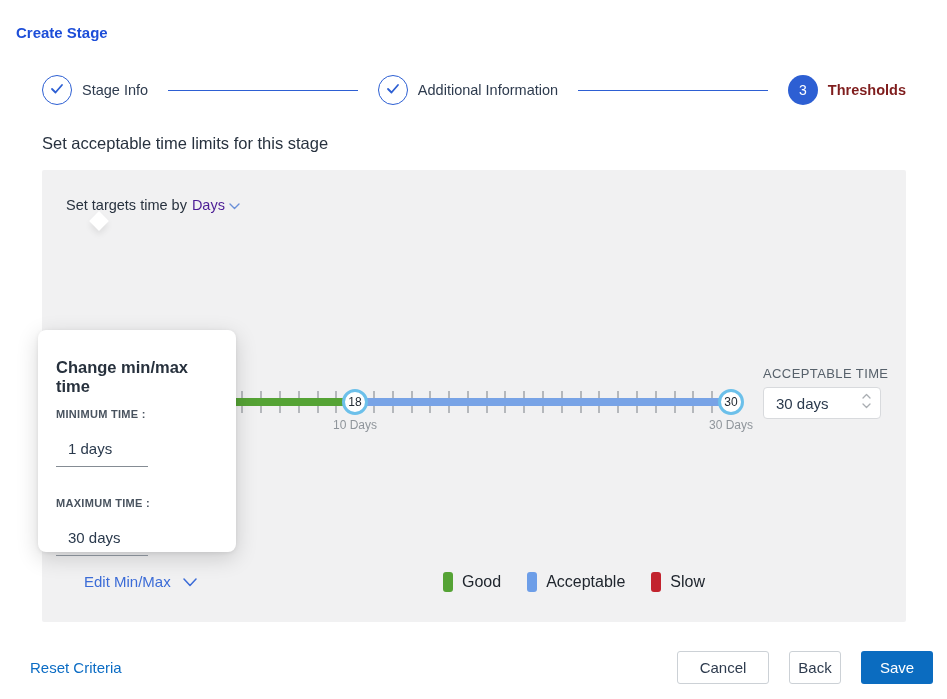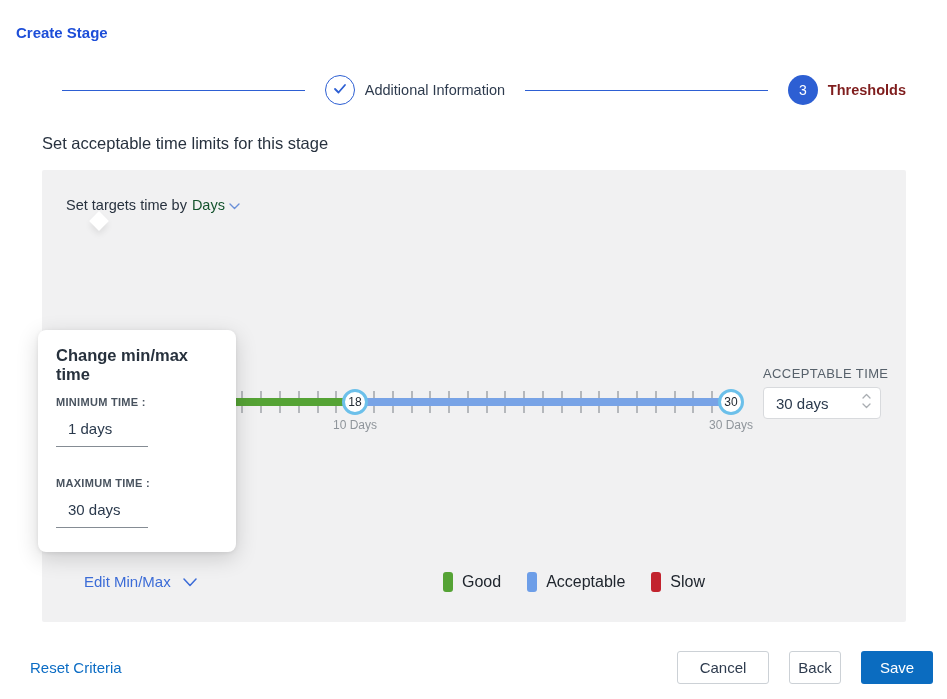--- a/index.html
+++ b/index.html
@@ -22,21 +22,21 @@
   .connector { flex:1 1 auto; height:0; border-top:1.5px solid #2d5fd3; margin:0 20px; }
 
   
   .section-heading { position:absolute; left:42px; top:134px; font-size:16.5px; color:#28323f; }
 
   
   .panel { position:absolute; left:42px; top:170px; width:864px; height:452px;
            background:#f1f1f2; border-radius:2px; }
   .target-row { position:absolute; left:24px; top:27px; font-size:14.5px; color:#28323f;
                 display:flex; align-items:center; gap:5px; }
-  .days-link { color:#14532d; cursor:pointer; display:flex; align-items:flex-start; gap:4px; }
+  .days-link { color:#4c1d95; cursor:pointer; display:flex; align-items:flex-start; gap:4px; }
 
   
   .slider-ticks { position:absolute; left:144px; top:221px; width:545px; height:22px; }
   .tick { position:absolute; top:0; width:2px; height:22px; background:#b5b8bc; }
   .slider-track { position:absolute; left:144px; top:228px; width:549px; height:8px;
                   background:#78a3e6; border-radius:4px; }
   .slider-track .good-seg { position:absolute; left:0; top:0; width:169px; height:8px;
                             background:#55a335; border-radius:4px 0 0 4px; }
   .handle { position:absolute; width:26px; height:26px; border-radius:50%;
             background:#ffffff; border:3px solid #6cc0ea; display:flex; align-items:center;
@@ -66,48 +66,58 @@
                  gap:12px; color:#3c6cd7; font-size:15px; cursor:pointer; }
   .legend { position:absolute; left:401px; top:402px; display:flex; align-items:center; gap:26px; }
   .legend-item { display:flex; align-items:center; gap:9px; }
   .legend-swatch { width:10px; height:20px; border-radius:3px; }
   .legend-label { font-size:16px; color:#20262e; font-weight:500; }
 
   
   .popover { position:absolute; left:38px; top:330px; width:198px; height:222px;
              background:#ffffff; border-radius:8px; z-index:10;
              box-shadow:0 6px 22px rgba(0,0,0,0.16), 0 1px 4px rgba(0,0,0,0.08);
-             padding:16px 18px; }
+             padding:28px 18px; }
   .popover-arrow { position:absolute; left:92px; top:214px; width:14px; height:14px;
                    background:#ffffff; transform:rotate(45deg); z-index:9;
                    box-shadow:3px 3px 6px rgba(0,0,0,0.08); }
   .popover-title { font-size:16.5px; font-weight:700; color:#27313d; }
   .field-label { font-size:11px; font-weight:700; color:#49535f; letter-spacing:0.3px;
                  margin-top:12px; }
   .field-label.second { margin-top:30px; }
   .field-input { display:block; width:92px; border:none; border-bottom:1px solid #858c94;
                  outline:none; background:transparent; font-family:"Liberation Sans", sans-serif;
-                 font-size:15px; color:#2b3a4d; padding:8px 0 9px 12px; margin-top:4px; }
+                 font-size:15px; color:#2b3a4d; padding:8px 0 9px 12px; margin-top:12px; }
 
   
   .reset-link { position:absolute; left:30px; top:659px; font-size:15px; color:#0b6cc4; cursor:pointer; }
   .footer-buttons { position:absolute; right:14px; top:651px; display:flex; gap:20px; }
   .btn { height:33px; border-radius:3px; font-family:"Liberation Sans", sans-serif;
          font-size:15px; display:flex; align-items:center; justify-content:center; cursor:pointer; }
   .btn.secondary { background:#ffffff; border:1px solid #ccd1d6; color:#2e3b4e; }
   .btn.cancel { width:92px; }
   .btn.back { width:52px; }
   .btn.primary { width:72px; background:#0b6cc0; border:none; color:#ffffff; }
 </style>
 </head>
 <body>
 
 <div class="page-title">Create Stage</div>
 
 <div class="stepper">
+  <div class="step">
+    <div class="step-circle outline">
+      <span>
+        <svg width="14" height="12" viewBox="0 0 14 12">
+            <polyline points="2,6 5.5,9.5 12,2" fill="none" stroke="#2d5fd3" stroke-width="1.8" stroke-linecap="round" stroke-linejoin="round"></polyline>
+          </svg>
+      </span>
+    </div>
+    <span class="step-label">Stage Info</span>
+  </div>
   <div class="connector"></div>
   <div class="step">
     <div class="step-circle outline">
       <span>
         <svg width="14" height="12" viewBox="0 0 14 12">
             <polyline points="2,6 5.5,9.5 12,2" fill="none" stroke="#2d5fd3" stroke-width="1.8" stroke-linecap="round" stroke-linejoin="round"></polyline>
           </svg>
       </span>
     </div>
     <span class="step-label">Additional Information</span>

